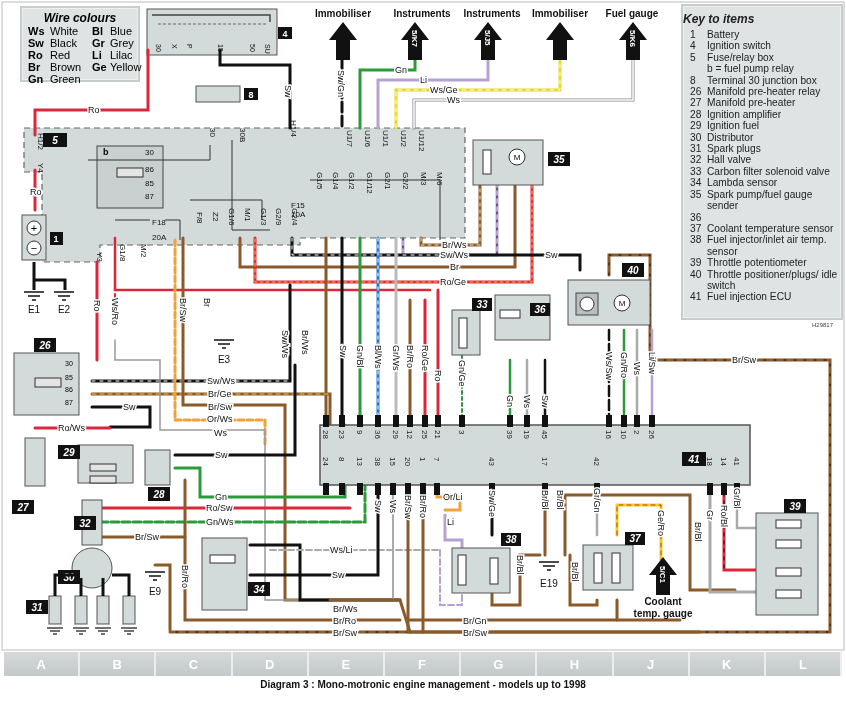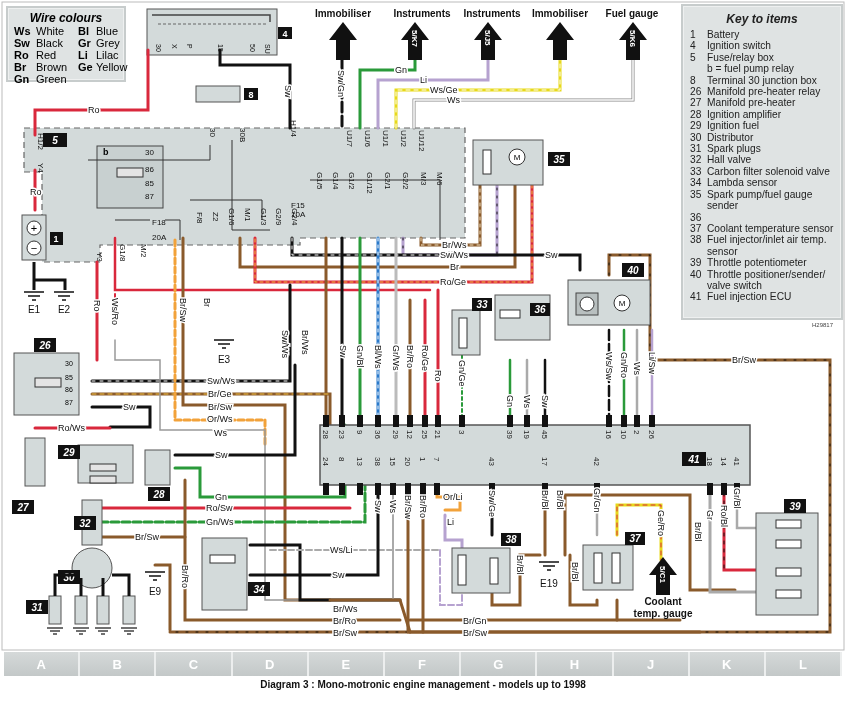--- a/index.html
+++ b/index.html
@@ -1,25 +1,25 @@
 <!DOCTYPE html>
 <html><head>
 <meta charset="utf-8">
 <style>
   html,body{margin:0;padding:0;background:#fff;}
   body{width:846px;height:703px;position:relative;overflow:hidden;font-family:"Liberation Sans",sans-serif;}
   #frame{position:absolute;left:0;top:0;width:846px;height:703px;}
   svg text{font-family:"Liberation Sans",sans-serif;}
   .legend-box{position:absolute;background:#dfe3e3;border:2px solid #c7cccc;box-shadow:inset 0 0 0 1px #eef0f0;}
-  .wire-legend{left:6px;top:6px;width:116px;height:72px;font-size:11px;}
+  .wire-legend{left:20px;top:6px;width:116px;height:72px;font-size:11px;}
   .wire-legend .title{font-weight:bold;font-style:italic;text-align:center;font-size:12px;margin-top:3px;}
   .wire-legend .grid{display:grid;grid-template-columns:22px 42px 18px 40px;margin-left:6px;line-height:12px;}
   .wire-legend .code{font-weight:bold;}
   .key-legend{left:681px;top:4px;width:158px;height:312px;font-size:10.2px;color:#222;}
-  .key-legend .title{font-weight:bold;font-style:italic;text-align:center;font-size:12px;margin-top:6px;margin-bottom:3px;}
+  .key-legend .title{font-weight:bold;font-style:italic;text-align:left;font-size:12px;margin-top:6px;margin-bottom:3px;}
   .key-legend .row{display:flex;line-height:11.4px;padding-left:7px;}
   .key-legend .num{width:17px;flex:none;}
   .key-legend .txt{flex:1;}
   .grid-bar{position:absolute;left:4px;top:652px;width:838px;height:24px;display:flex;}
   .grid-cell{flex:1;background:linear-gradient(#d5d9d9,#c3c8c8);border-right:2px solid #eceeee;color:#fff;font-weight:bold;font-size:13px;display:flex;align-items:center;justify-content:center;}
   .caption{position:absolute;left:0;top:679px;width:846px;text-align:center;font-size:10px;font-weight:bold;color:#111;}
   .sig{position:absolute;left:812px;top:322px;font-size:6px;color:#444;}
 </style>
 </head>
 <body>
@@ -647,21 +647,21 @@
       <div class="row">
         <span class="num">38</span>
         <span class="txt">Fuel injector/inlet air temp. sensor</span>
       </div>
       <div class="row">
         <span class="num">39</span>
         <span class="txt">Throttle potentiometer</span>
       </div>
       <div class="row">
         <span class="num">40</span>
-        <span class="txt">Throttle positioner/sender/ valve switch</span>
+        <span class="txt">Throttle positioner/plugs/ idle switch</span>
       </div>
       <div class="row">
         <span class="num">41</span>
         <span class="txt">Fuel injection ECU</span>
       </div>
     </div>
 </div>
 
 <div class="sig">H29817</div>
 

